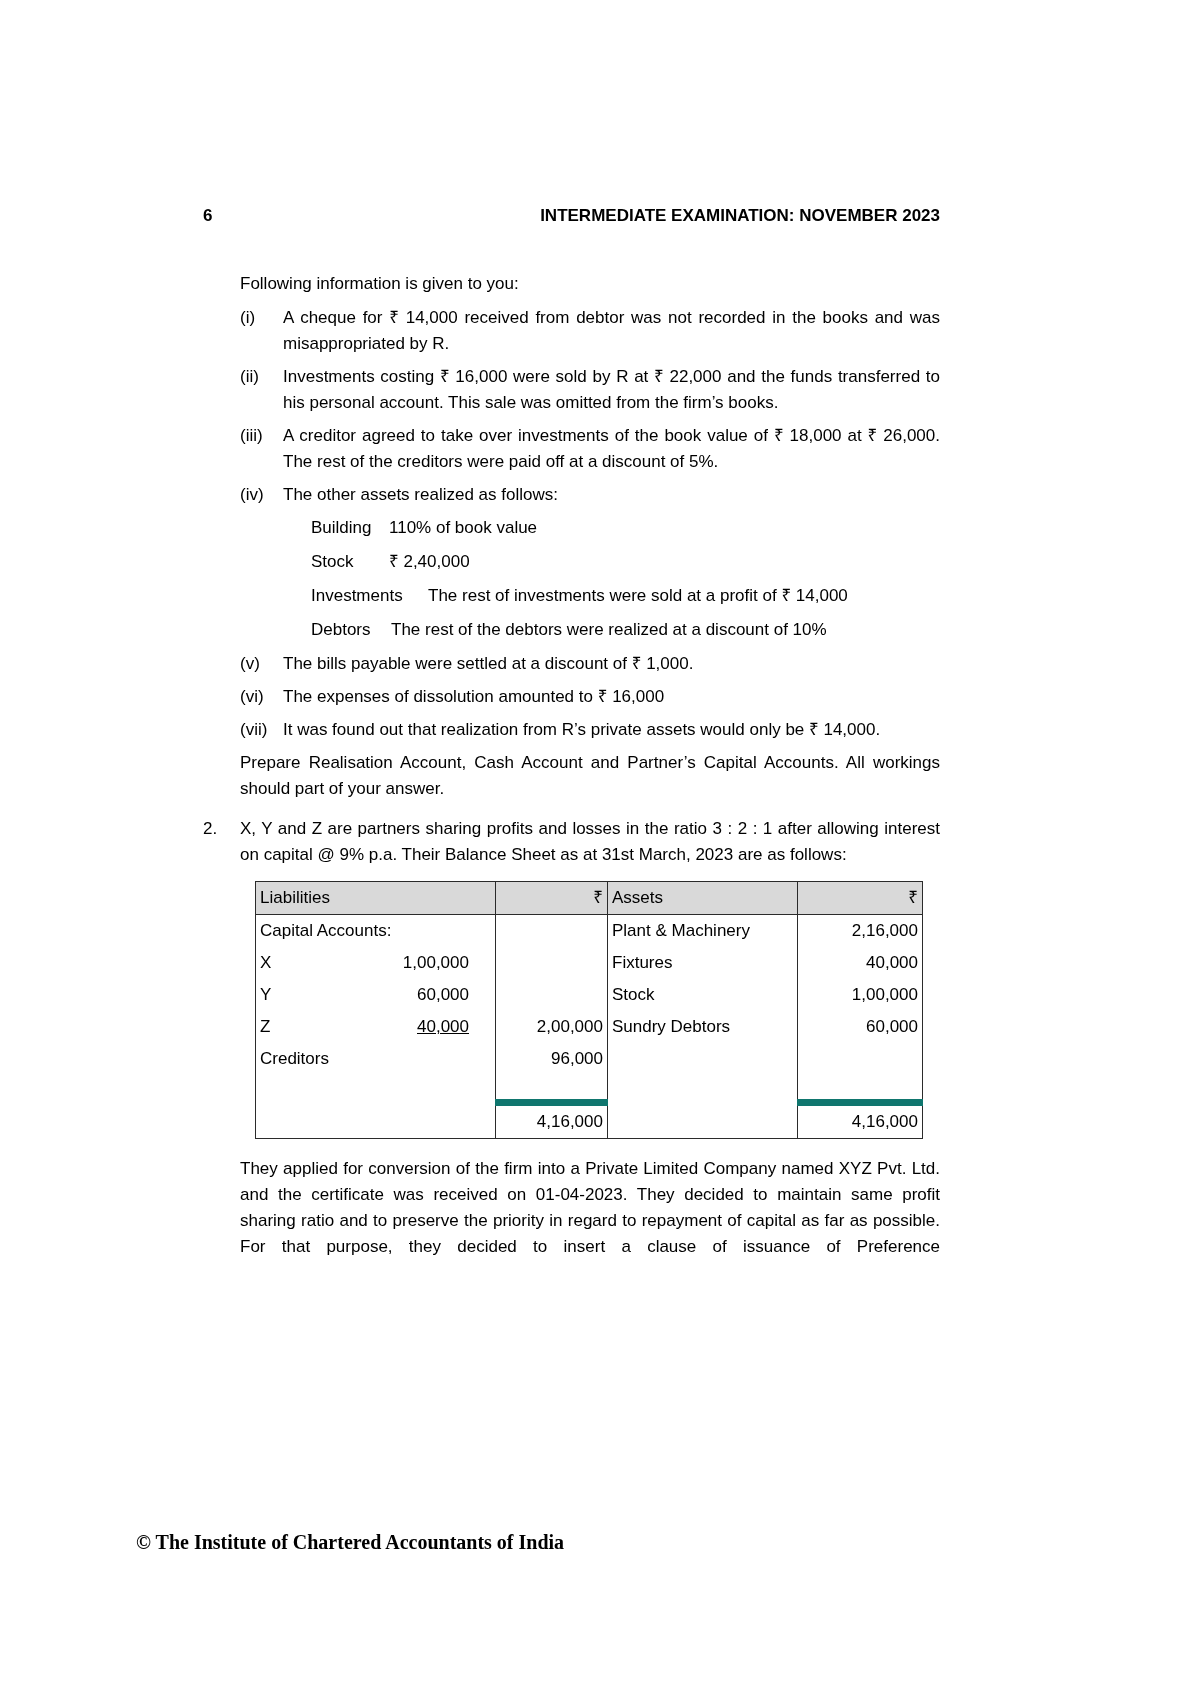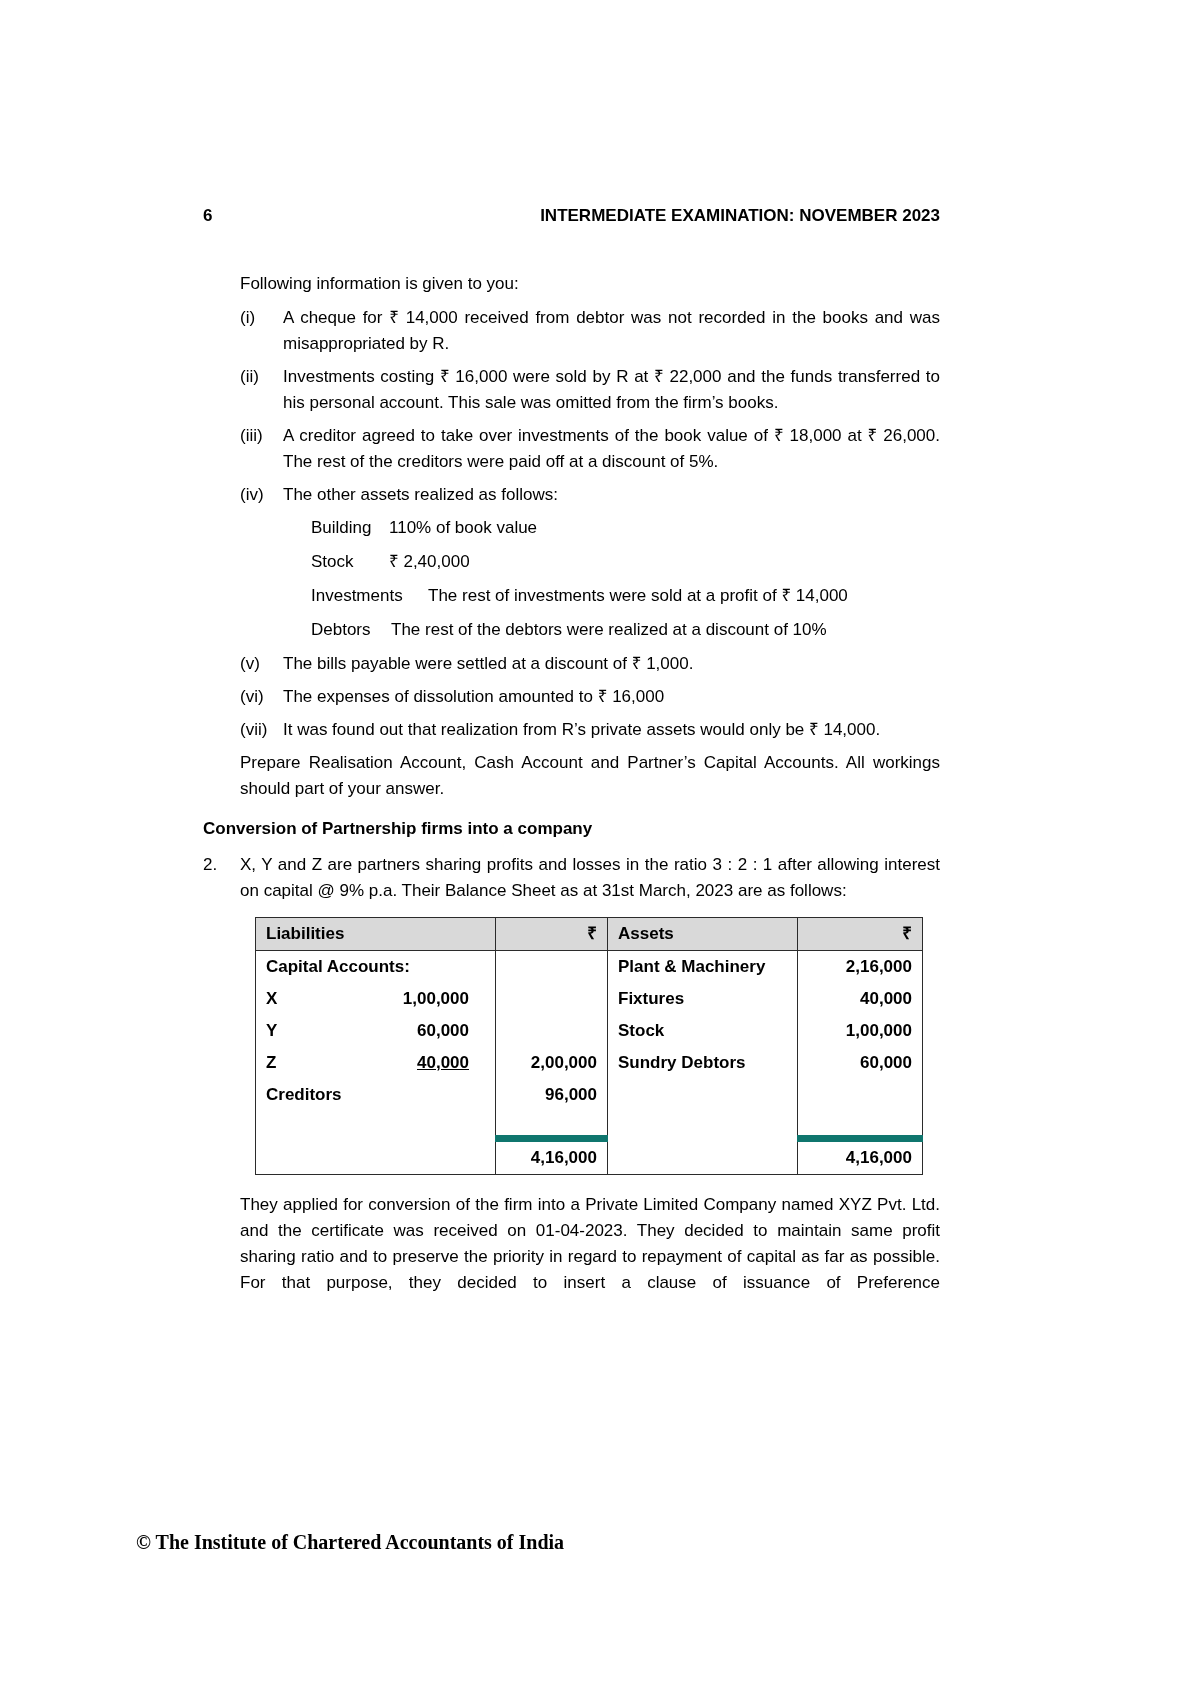--- a/index.html
+++ b/index.html
@@ -53,23 +53,23 @@
   .q-text { flex: 1; text-align: justify; }
 
   .bs-wrap { margin-left: 52px; margin-bottom: 17px; }
   table.bs {
     border-collapse: collapse;
     border: 1.4px solid #2b2b2b;
     table-layout: fixed;
     width: 667px;
   }
   table.bs th, table.bs td {
-    padding: 3px 10px;
+    padding: 3px 4px;
     vertical-align: top;
-    font-weight: bold;
+    font-weight: normal;
     overflow: hidden;
   }
   table.bs th { border-bottom: 1px solid #2b2b2b; background: #d9d9d9; }
   table.bs th, table.bs td { border-left: 1px solid #2b2b2b; }
   table.bs th:first-child, table.bs td:first-child { border-left: none; }
   .l { text-align: left; }
   .r { text-align: right; }
   .liab-name { position: relative; }
   .inner-amt {
     position: absolute;
@@ -154,21 +154,20 @@
 
       <div class="item indent-1">
         <div class="item-label">(vii)</div>
         <div class="item-text">It was found out that realization from R’s private assets would only be ₹ 14,000.</div>
       </div>
 
     </div>
 
     <div class="prepare-note indent-1">Prepare Realisation Account, Cash Account and Partner’s Capital Accounts. All workings should part of your answer.</div>
 
-    <div class="section-heading">Conversion of Partnership firms into a company</div>
 
     <div class="question">
       <div class="q-label">2.</div>
       <div class="q-text">X, Y and Z are partners sharing profits and losses in the ratio 3 : 2 : 1 after allowing interest on capital @ 9% p.a. Their Balance Sheet as at 31st March, 2023 are as follows:</div>
     </div>
 
     <div class="bs-wrap">
       <table class="bs">
         <colgroup>
           <col style="width:240px">

